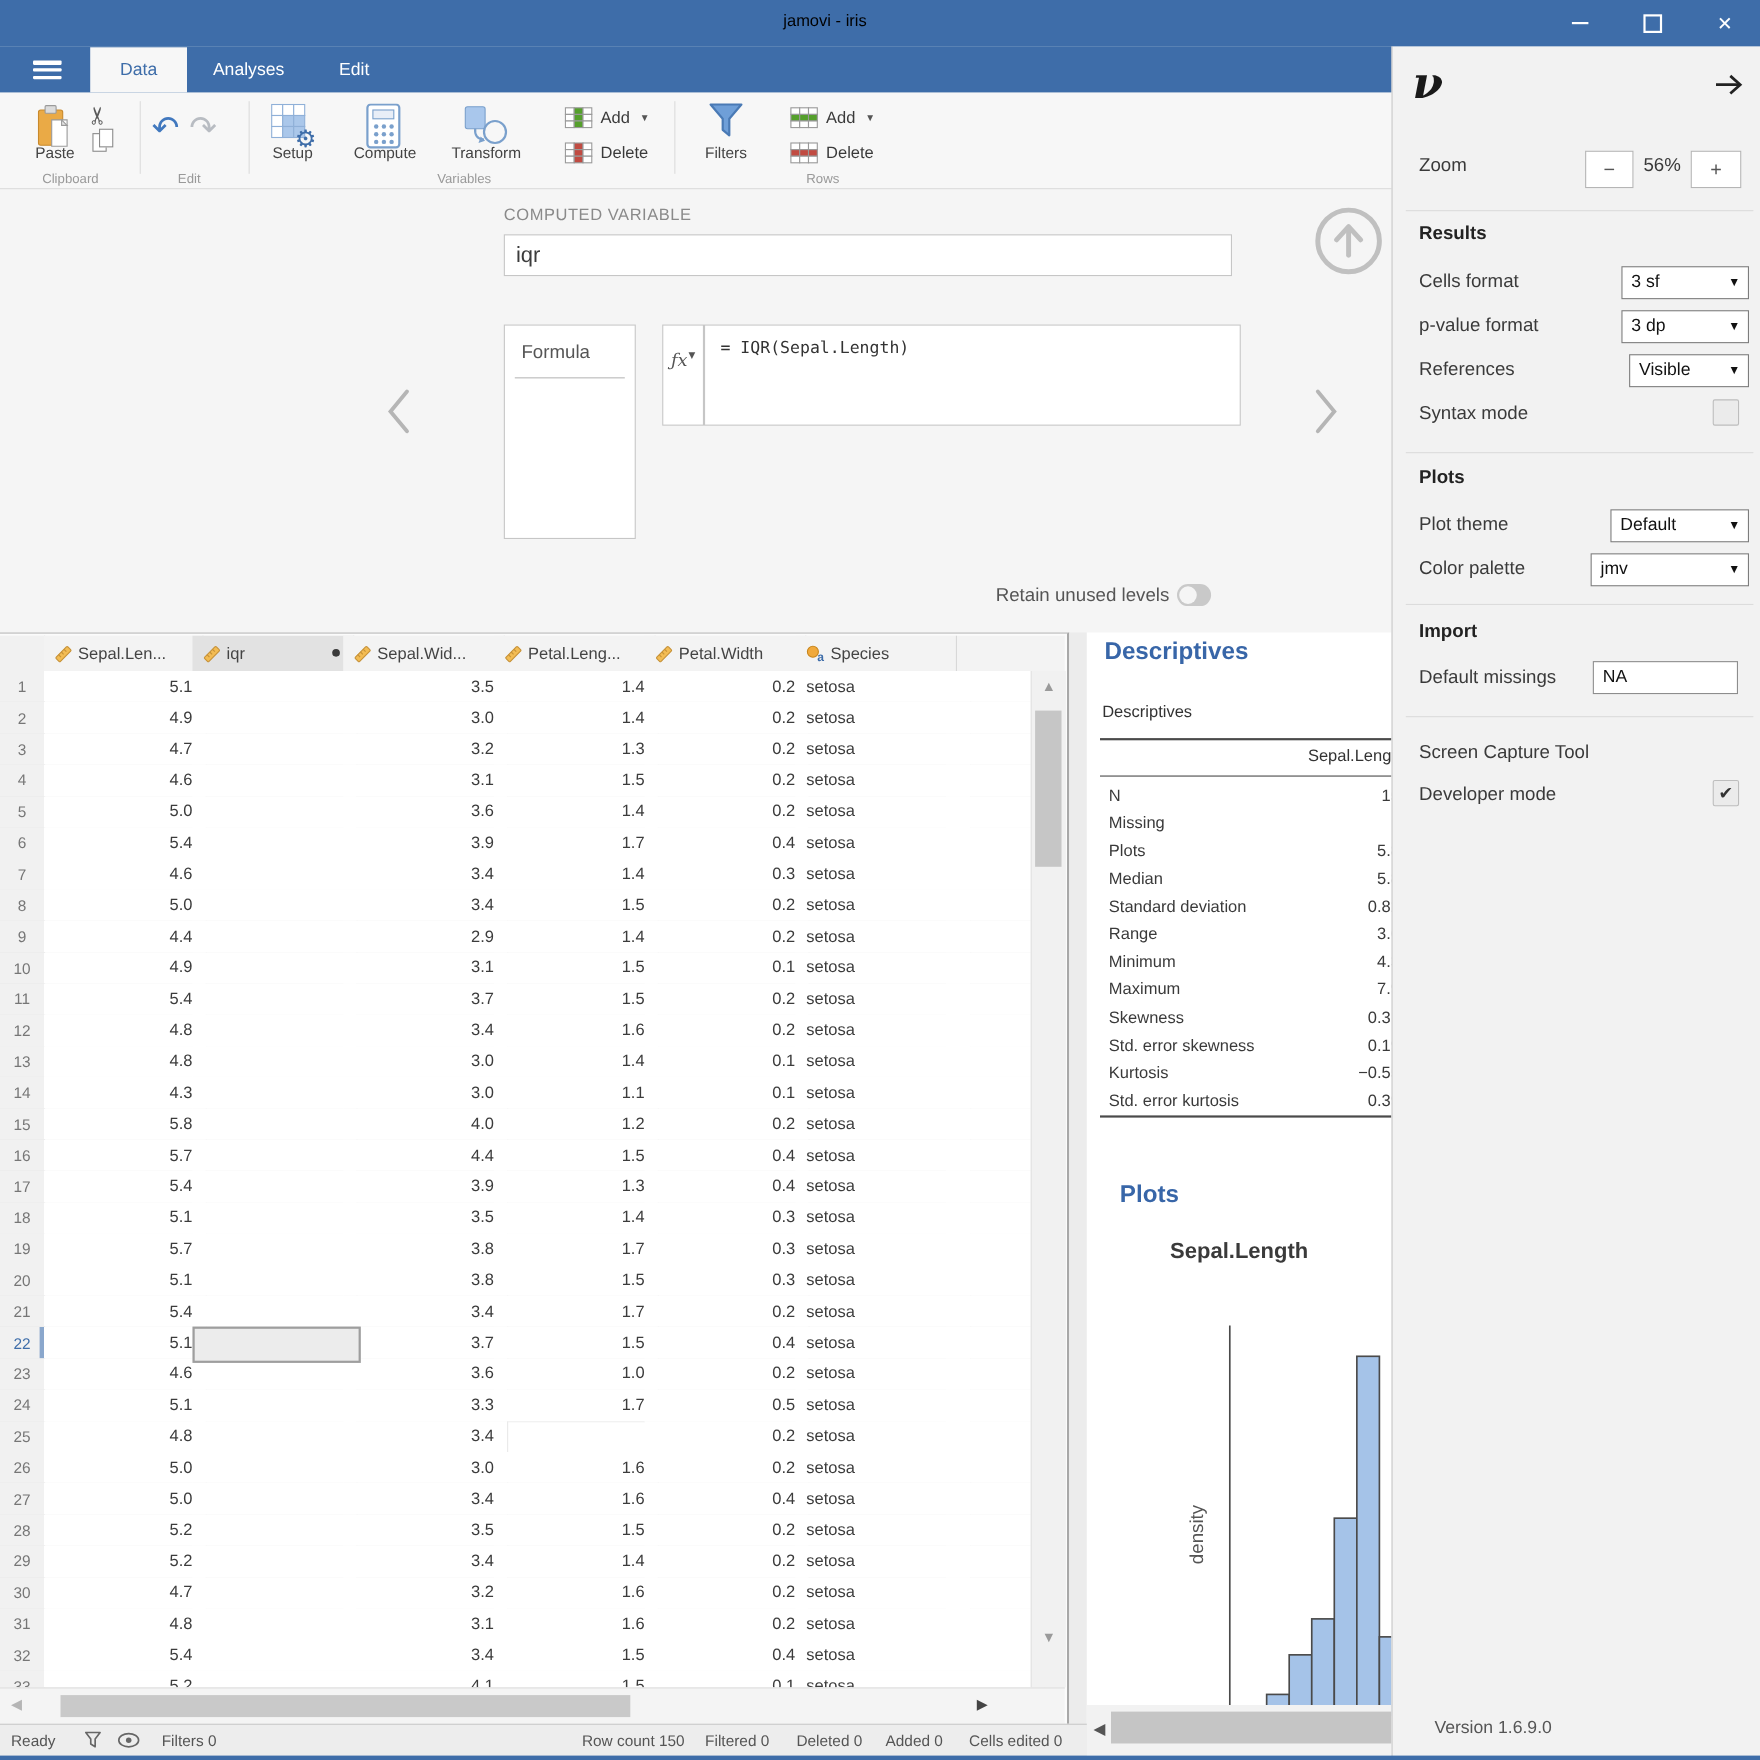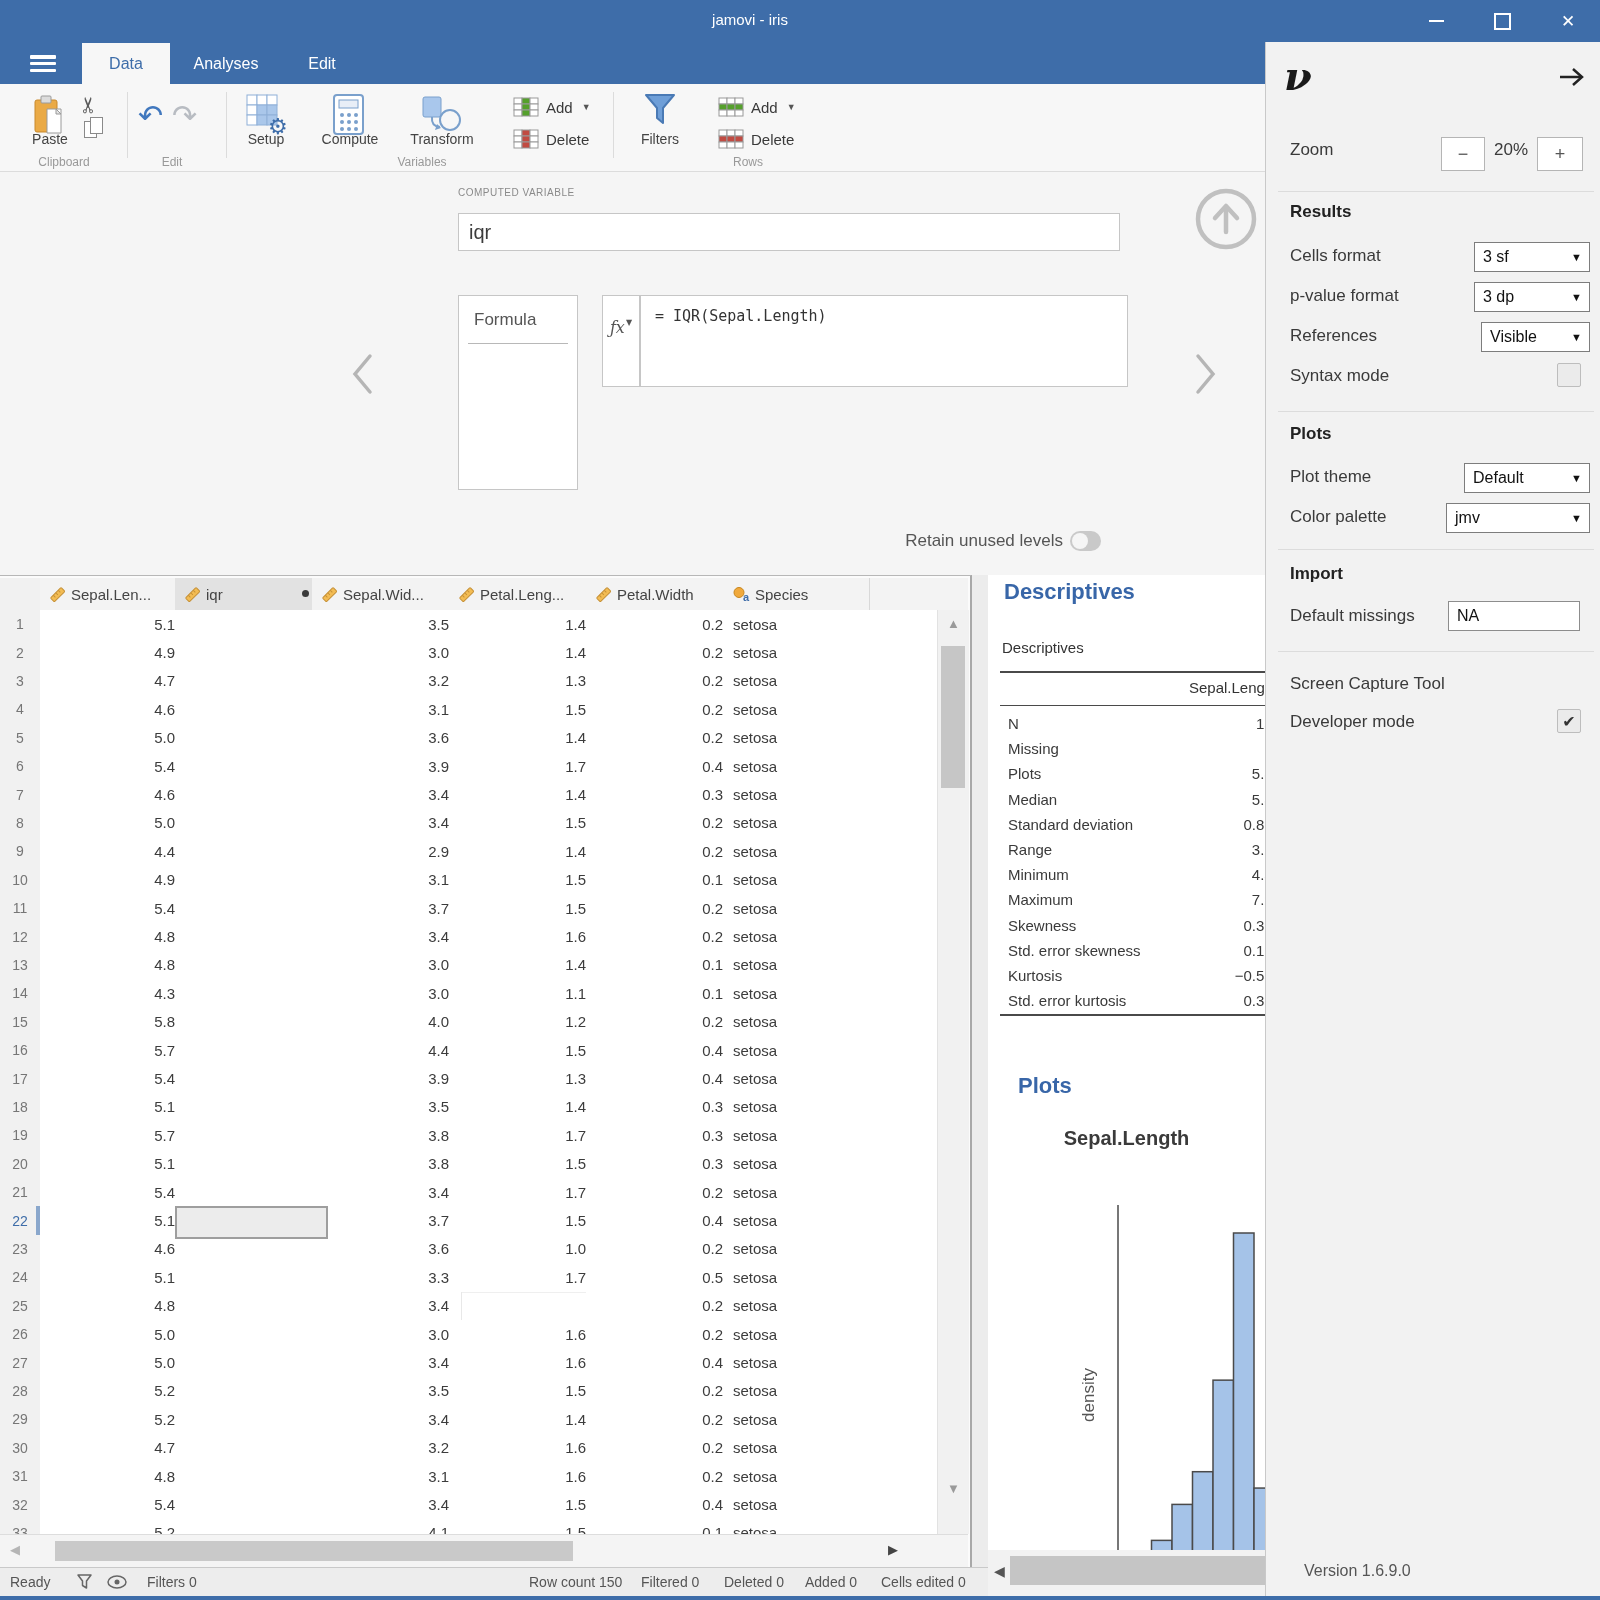--- a/index.html
+++ b/index.html
@@ -2,21 +2,21 @@
 <html><head>
 <meta charset="utf-8">
 <style>
   html,body{margin:0;padding:0;background:#888;}
   .app{position:relative;width:1600px;height:1600px;background:#f5f5f5;overflow:hidden;
        font-family:"Liberation Sans",sans-serif;color:#3c3c3c;-webkit-font-smoothing:antialiased;}
   .abs{position:absolute;box-sizing:border-box;}
 
   
   .titlebar{position:absolute;left:0;top:0;width:1600px;height:42px;background:#3e6da9;z-index:30;}
-  .wintitle{position:absolute;left:0;top:11px;width:1500px;text-align:center;color:#ffffff;font-size:15px;}
+  .wintitle{position:absolute;left:0;top:11px;width:1500px;text-align:center;color:#000000;font-size:15px;}
   .winbtn{position:absolute;top:8px;width:32px;height:26px;display:flex;align-items:center;justify-content:center;cursor:default;}
   .minbar{width:15px;height:2px;background:#fff;}
   .maxbox{width:13px;height:13px;border:2px solid #fff;}
   .closex{color:#fff;font-size:17px;line-height:1;}
 
   
   .tabbar{position:absolute;left:0;top:42px;width:1600px;height:42px;background:#3e6da9;z-index:6;}
   .hamb{position:absolute;left:30px;top:13px;width:26px;height:17px;display:flex;flex-direction:column;justify-content:space-between;cursor:pointer;}
   .hamb div{height:3.5px;background:#fff;border-radius:1px;}
   .tab{position:absolute;top:1px;height:41px;display:flex;align-items:center;justify-content:center;
@@ -27,21 +27,21 @@
   .ribbon{position:absolute;left:0;top:84px;width:1600px;height:87px;background:#f7f7f7;border-bottom:1px solid #dcdcdc;z-index:1;}
   .rlabel{position:absolute;font-size:14px;color:#444;text-align:center;}
   .rgroup{position:absolute;top:71px;font-size:12px;color:#999;text-align:center;}
   .rsep{position:absolute;top:8px;width:1px;height:66px;background:#dcdcdc;}
   .rowbtn{position:absolute;display:flex;align-items:center;gap:7px;font-size:15px;color:#3a3a3a;cursor:pointer;}
   .caret{font-size:9px;color:#555;margin-left:2px;}
   .ribicon{cursor:pointer;}
 
   
   .editor{position:absolute;left:0;top:171px;width:1600px;height:404px;background:#f5f5f5;}
-  .seclabel{position:absolute;left:458px;top:16px;font-size:10px;letter-spacing:.5px;color:#8a8a8a;}
+  .seclabel{position:absolute;left:458px;top:16px;font-size:15px;letter-spacing:.5px;color:#8a8a8a;}
   .edname{position:absolute;left:458px;top:42px;width:640px;height:36px;border:1px solid #c6c6c6;background:#fff;
           font-size:20px;color:#3c3c3c;padding:0 10px;font-family:"Liberation Sans",sans-serif;outline:none;}
   .eddesc{position:absolute;left:458px;top:86px;width:640px;height:27px;border:1px solid #c6c6c6;background:#fff;
           font-size:16px;color:#3c3c3c;padding:0 10px;font-family:"Liberation Sans",sans-serif;outline:none;}
   .eddesc::placeholder{color:#b4b4b4;}
   .fbox{position:absolute;left:458px;top:124px;width:118px;height:193px;background:#fff;border:1px solid #c6c6c6;}
   .fboxhdr{height:47px;border-bottom:1px solid #b8b8b8;margin:0 9px;display:flex;align-items:center;font-size:17px;color:#555;padding-left:6px;}
   .fxbtn{position:absolute;left:602px;top:124px;width:36px;height:68px;background:#fff;border:1px solid #c6c6c6;
          display:flex;align-items:flex-start;justify-content:center;padding-top:22px;cursor:pointer;
          font-family:"DejaVu Serif",serif;font-style:italic;font-size:16px;color:#555;}
@@ -822,21 +822,21 @@
   <div class="sidebar">
     <div class="nulogo">ν</div>
     <svg class="hidearrow" width="28" height="22">
       <line x1="2" y1="11" x2="23" y2="11" stroke="#222" stroke-width="2.5"></line>
       <polyline points="15,3 24,11 15,19" fill="none" stroke="#222" stroke-width="2.5"></polyline>
     </svg>
     <div class="sblabel" style="top:98px;">Zoom</div>
     <div class="sbtn" style="left:175px;top:95px;width:42px;">
         <span>−</span>
       </div>
-    <div class="sblabel" style="left:222px;top:98px;width:46px;text-align:center;">20%</div>
+    <div class="sblabel" style="left:222px;top:98px;width:46px;text-align:center;">56%</div>
     <div class="sbtn" style="left:271px;top:95px;width:44px;">
         <span>+</span>
       </div>
     <div class="sbdiv" style="top:149px;"></div>
 
     <div class="sbhead" style="top:160px;">Results</div>
     <div class="sblabel" style="top:204px;">Cells format</div>
     <div class="dd" style="left:208px;top:200px;width:106px;">
         <span>3 sf</span>
         <span class="ddcaret">▼</span>

